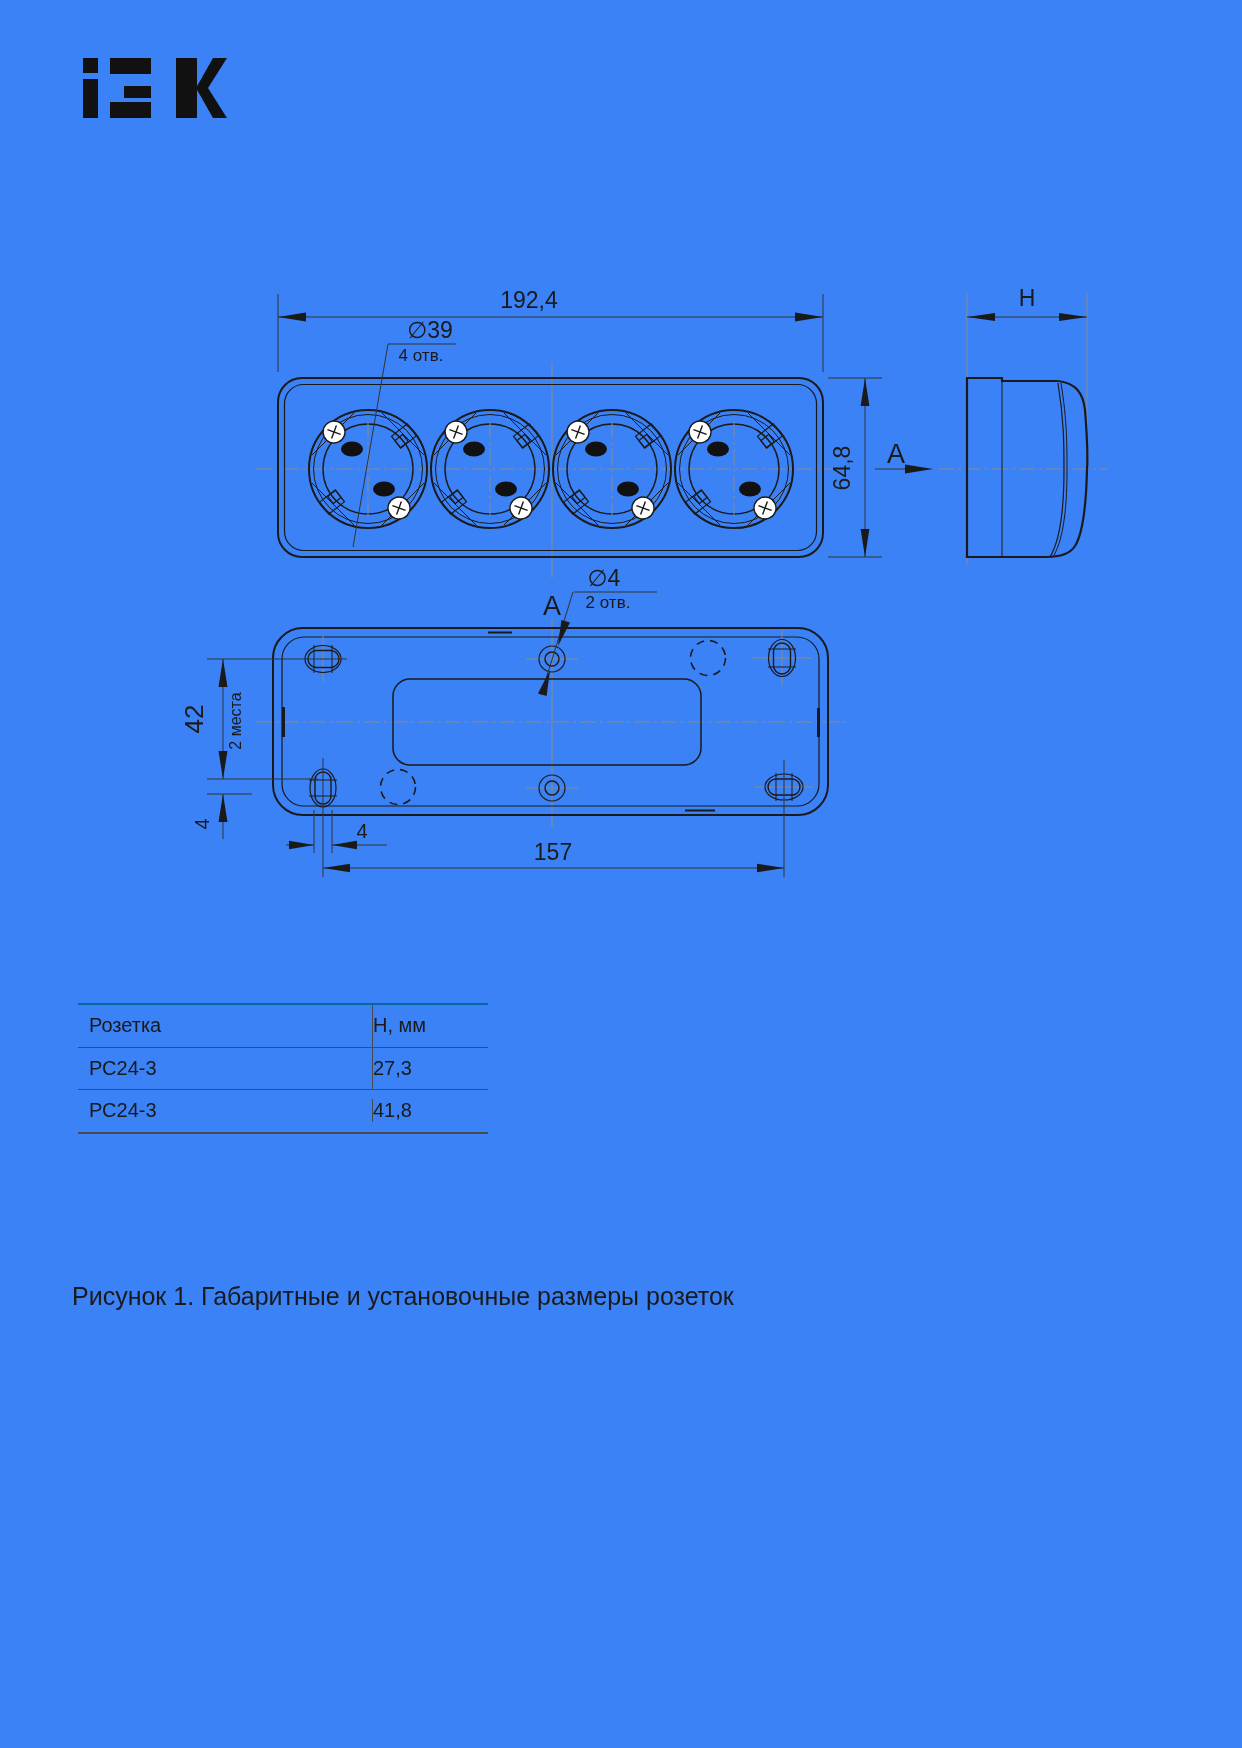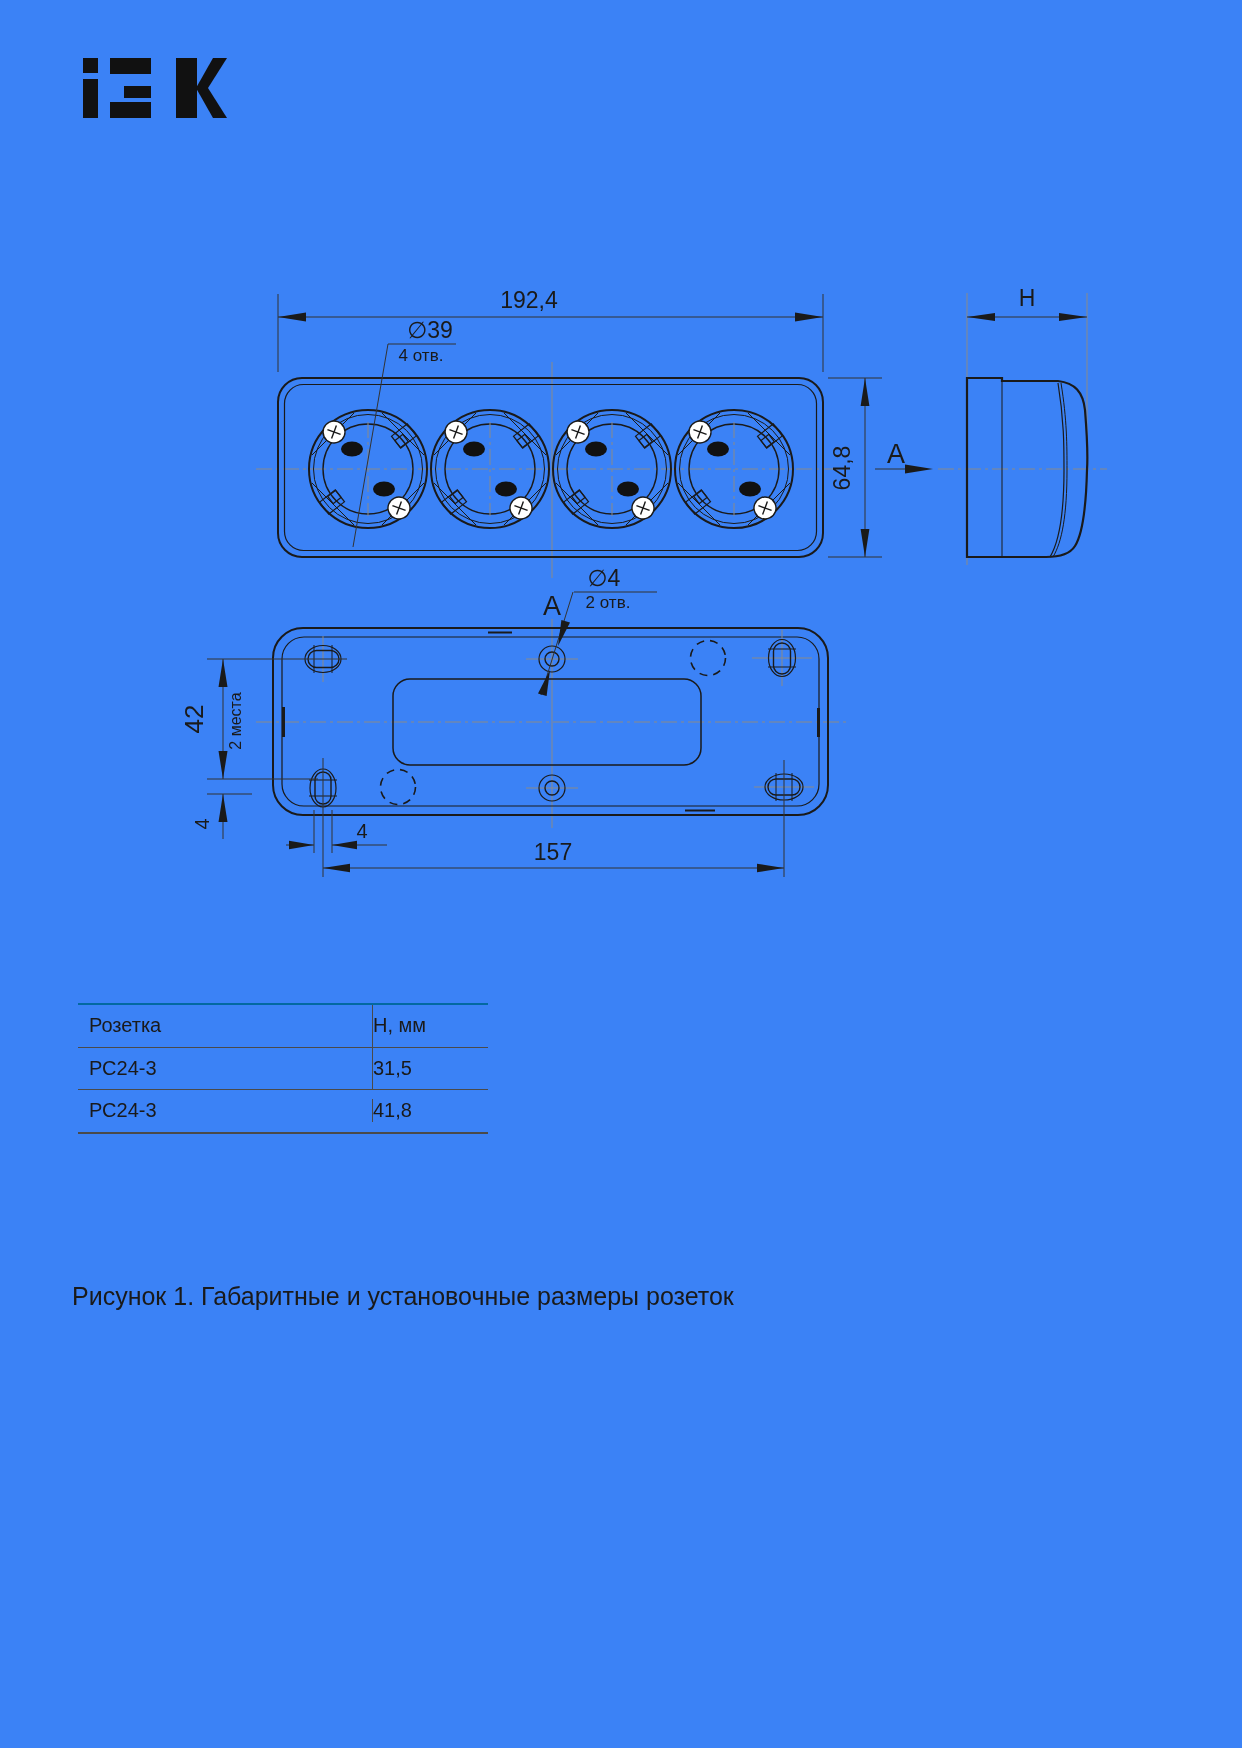--- a/index.html
+++ b/index.html
@@ -257,21 +257,21 @@
   </g>
 </svg>
 
 <div class="dim-table">
   <div class="tr">
     <div class="td c1">Розетка</div>
     <div class="td c2">Н, мм</div>
   </div>
   <div class="tr">
     <div class="td c1">РС24-3</div>
-    <div class="td c2">31,5</div>
+    <div class="td c2">27,3</div>
   </div>
   <div class="tr">
     <div class="td c1">РС24-3</div>
     <div class="td c2">41,8</div>
   </div>
 </div>
 
 <div class="caption">Рисунок 1. Габаритные и установочные размеры розеток</div>
 
 </div>

